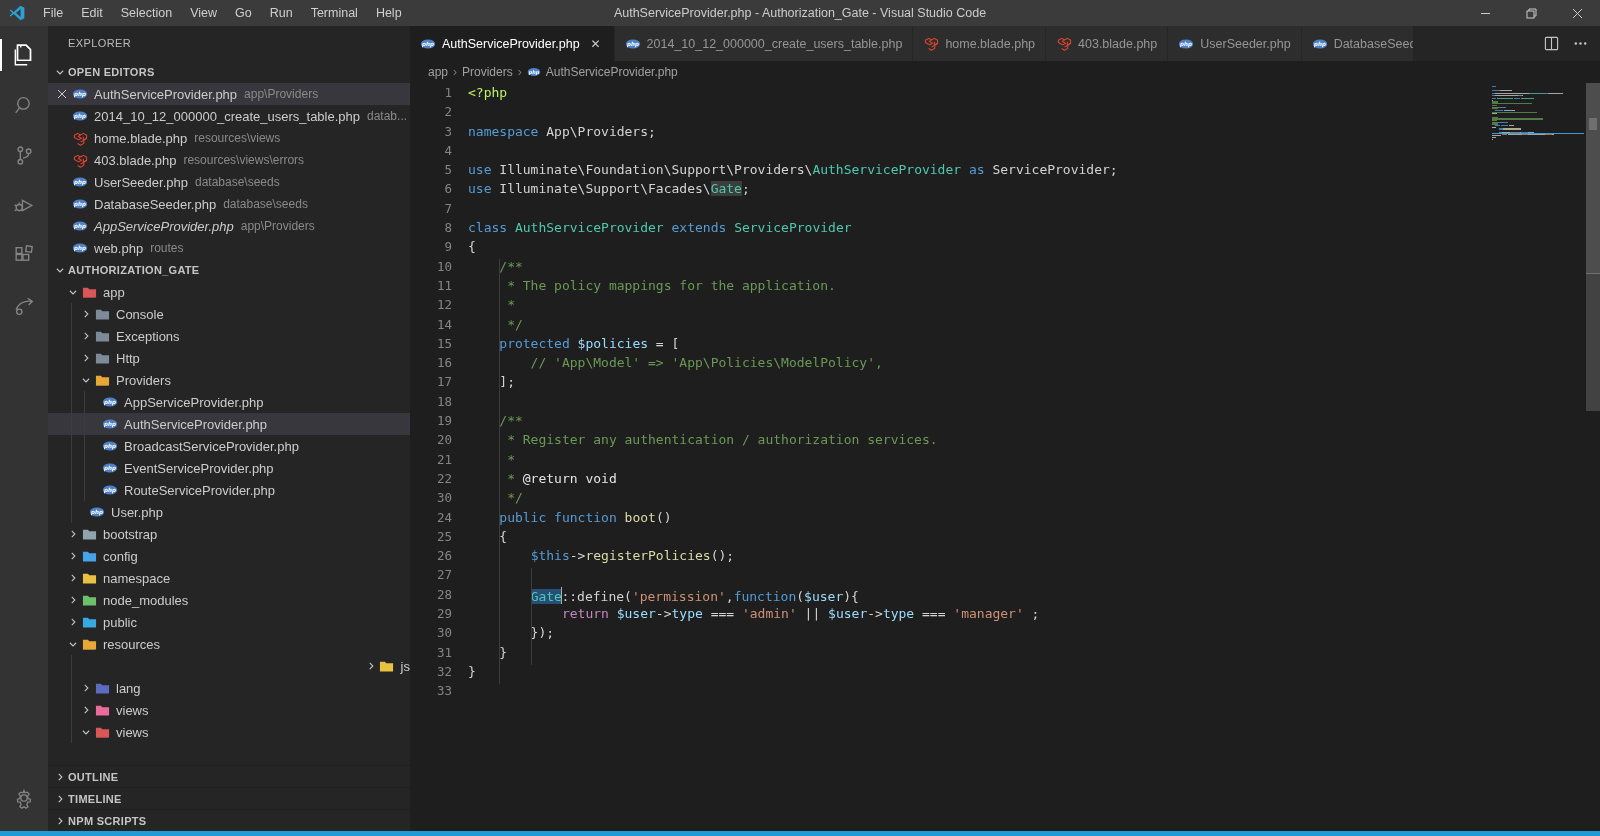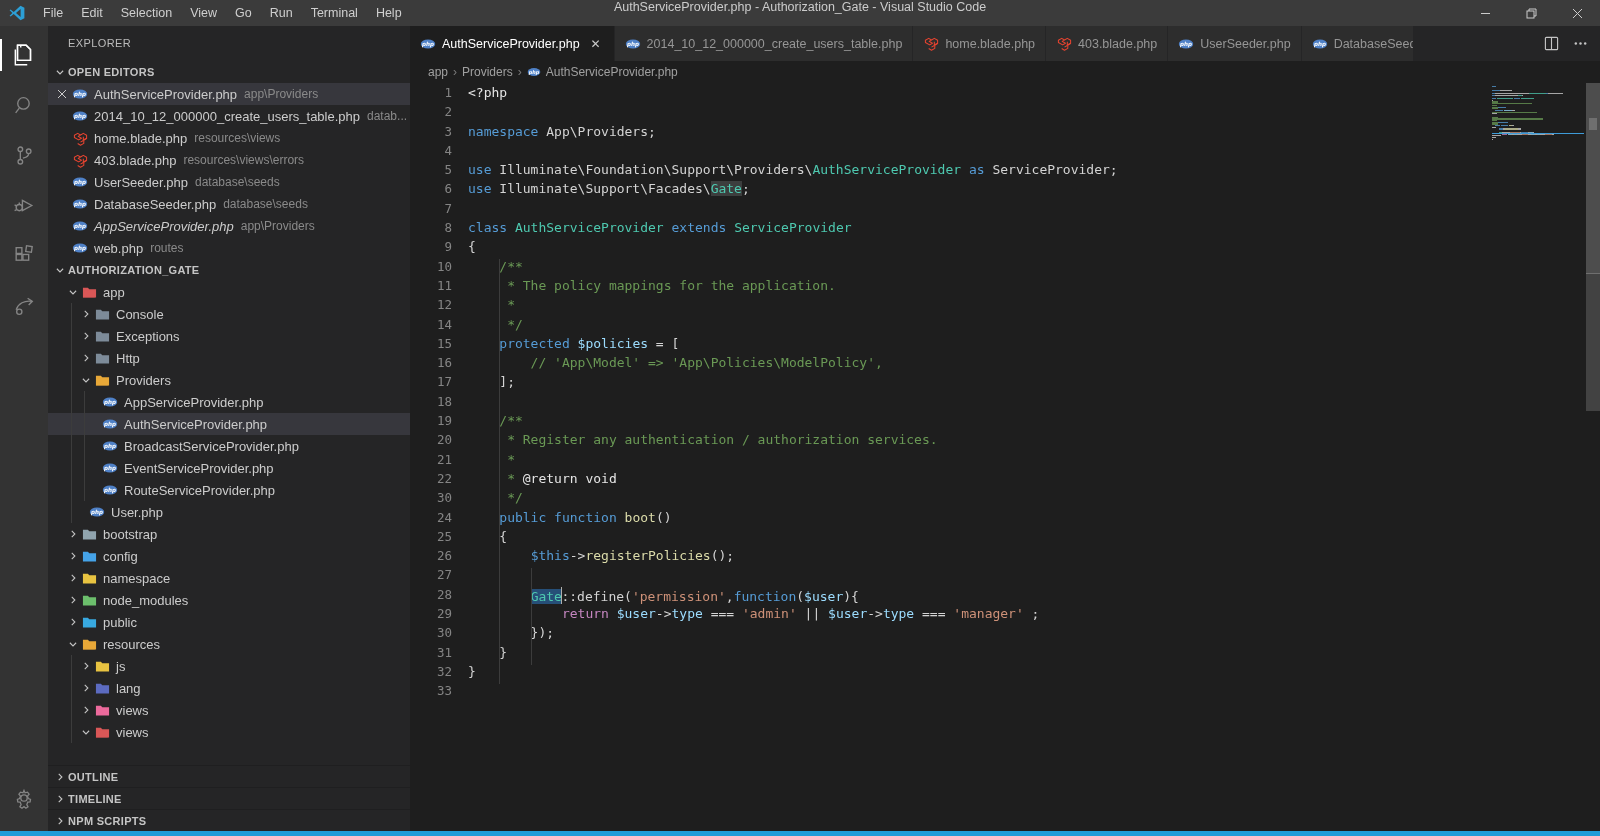--- a/index.html
+++ b/index.html
@@ -1,21 +1,21 @@
 <!DOCTYPE html>
 <html><head>
 <meta charset="utf-8">
 <style>
   * { margin:0; padding:0; box-sizing:border-box; }
   html,body { width:1600px; height:836px; overflow:hidden; background:#1e1e1e;
     font-family:"Liberation Sans", sans-serif; }
   .window { position:relative; width:1600px; height:836px; display:flex; flex-direction:column; }
 
   
-  .titlebar { height:26px; background:#3b3b3b; display:flex; position:relative; flex:0 0 26px; }
+  .titlebar { height:26px; background:#3b3b3b; display:flex; align-items:center; position:relative; flex:0 0 26px; }
   .logo { width:34px; display:flex; justify-content:center; align-items:center; }
   .menubar { display:flex; height:100%; }
   .menu-item { color:#cfcfcf; font-size:12.5px; padding:0 9px; display:flex; align-items:center; cursor:default; }
   .titletext { position:absolute; left:0; right:0; text-align:center; color:#cccccc; font-size:12.5px; pointer-events:none; }
   .wincontrols { margin-left:auto; display:flex; height:100%; z-index:2; }
   .winbtn { width:46px; display:flex; align-items:center; justify-content:center; color:#cccccc; }
 
   
   .main { flex:1; display:flex; min-height:0; }
 
@@ -490,21 +490,21 @@
               </svg>
             </span>
             <span class="ficon">
               <svg width="15" height="15" viewBox="0 0 16 16">
                 <path d="M1 2.8h5.2L7.8 4.6H15v8.6H1z" fill="#e8a838"></path>
                 <path d="M2.6 6h12.4l-1.4 7.2H1z" fill="#e8a838" opacity=".75"></path>
               </svg>
             </span>
             <span class="fname">resources</span>
           </div>
-          <div class="row" style="padding-left: 30px;">
+          <div class="row" style="padding-left: 30px; justify-content: flex-end;">
             <span class="chev">
               <svg width="10" height="10" viewBox="0 0 16 16" fill="none" stroke="#c5c5c5" stroke-width="1.7">
                 <polyline points="6,3 11,8 6,13"></polyline>
               </svg>
             </span>
             <span class="ficon">
               <svg width="15" height="15" viewBox="0 0 16 16">
                 <path d="M1 2.8h5.2L7.8 4.6H15v8.6H1z" fill="#e8c341"></path>
               </svg>
             </span>
@@ -672,21 +672,21 @@
               <svg width="14" height="14" viewBox="0 0 16 16">
                 <ellipse cx="8" cy="8" rx="7.2" ry="4.6" fill="#4f81c7"></ellipse>
                 <text x="8" y="10" font-size="5.6" font-style="italic" font-weight="bold" fill="#fff" text-anchor="middle" font-family="DejaVu Sans, sans-serif">php</text>
               </svg>
             </span>
             <span>AuthServiceProvider.php</span>
           </span>
         </div>
       <div class="code-wrap">
         <div class="code" id="code">
-            <div class="cl"><span class="ln">1</span><span class="lc"><span style="color: #e5e5e5;">&lt;?php</span></span></div>
+            <div class="cl"><span class="ln">1</span><span class="lc"><span style="color: #bef264;">&lt;?php</span></span></div>
             <div class="cl"><span class="ln">2</span><span class="lc"></span></div>
             <div class="cl"><span class="ln">3</span><span class="lc"><span style="color: rgb(86, 156, 214);">namespace</span><span style="color: rgb(212, 212, 212);"> App\Providers;</span></span></div>
             <div class="cl"><span class="ln">4</span><span class="lc"></span></div>
             <div class="cl"><span class="ln">5</span><span class="lc"><span style="color: rgb(86, 156, 214);">use</span><span style="color: rgb(212, 212, 212);"> Illuminate\Foundation\Support\Providers\</span><span style="color: rgb(78, 201, 176);">AuthServiceProvider</span><span style="color: rgb(212, 212, 212);"> </span><span style="color: rgb(86, 156, 214);">as</span><span style="color: rgb(212, 212, 212);"> ServiceProvider;</span></span></div>
             <div class="cl"><span class="ln">6</span><span class="lc"><span style="color: rgb(86, 156, 214);">use</span><span style="color: rgb(212, 212, 212);"> Illuminate\Support\Facades\</span><span class="tok-word" style="color: rgb(78, 201, 176);">Gate</span><span style="color: rgb(212, 212, 212);">;</span></span></div>
             <div class="cl"><span class="ln">7</span><span class="lc"></span></div>
             <div class="cl"><span class="ln">8</span><span class="lc"><span style="color: rgb(86, 156, 214);">class</span><span style="color: rgb(212, 212, 212);"> </span><span style="color: rgb(78, 201, 176);">AuthServiceProvider</span><span style="color: rgb(212, 212, 212);"> </span><span style="color: rgb(86, 156, 214);">extends</span><span style="color: rgb(212, 212, 212);"> </span><span style="color: rgb(78, 201, 176);">ServiceProvider</span></span></div>
             <div class="cl"><span class="ln">9</span><span class="lc"><span style="color: rgb(212, 212, 212);">{</span></span></div>
             <div class="cl"><span class="ln">10</span><span class="lc"><span style="color: rgb(106, 153, 85);">    /**</span></span></div>
             <div class="cl"><span class="ln">11</span><span class="lc"><span style="color: rgb(106, 153, 85);">     * The policy mappings for the application.</span></span></div>

